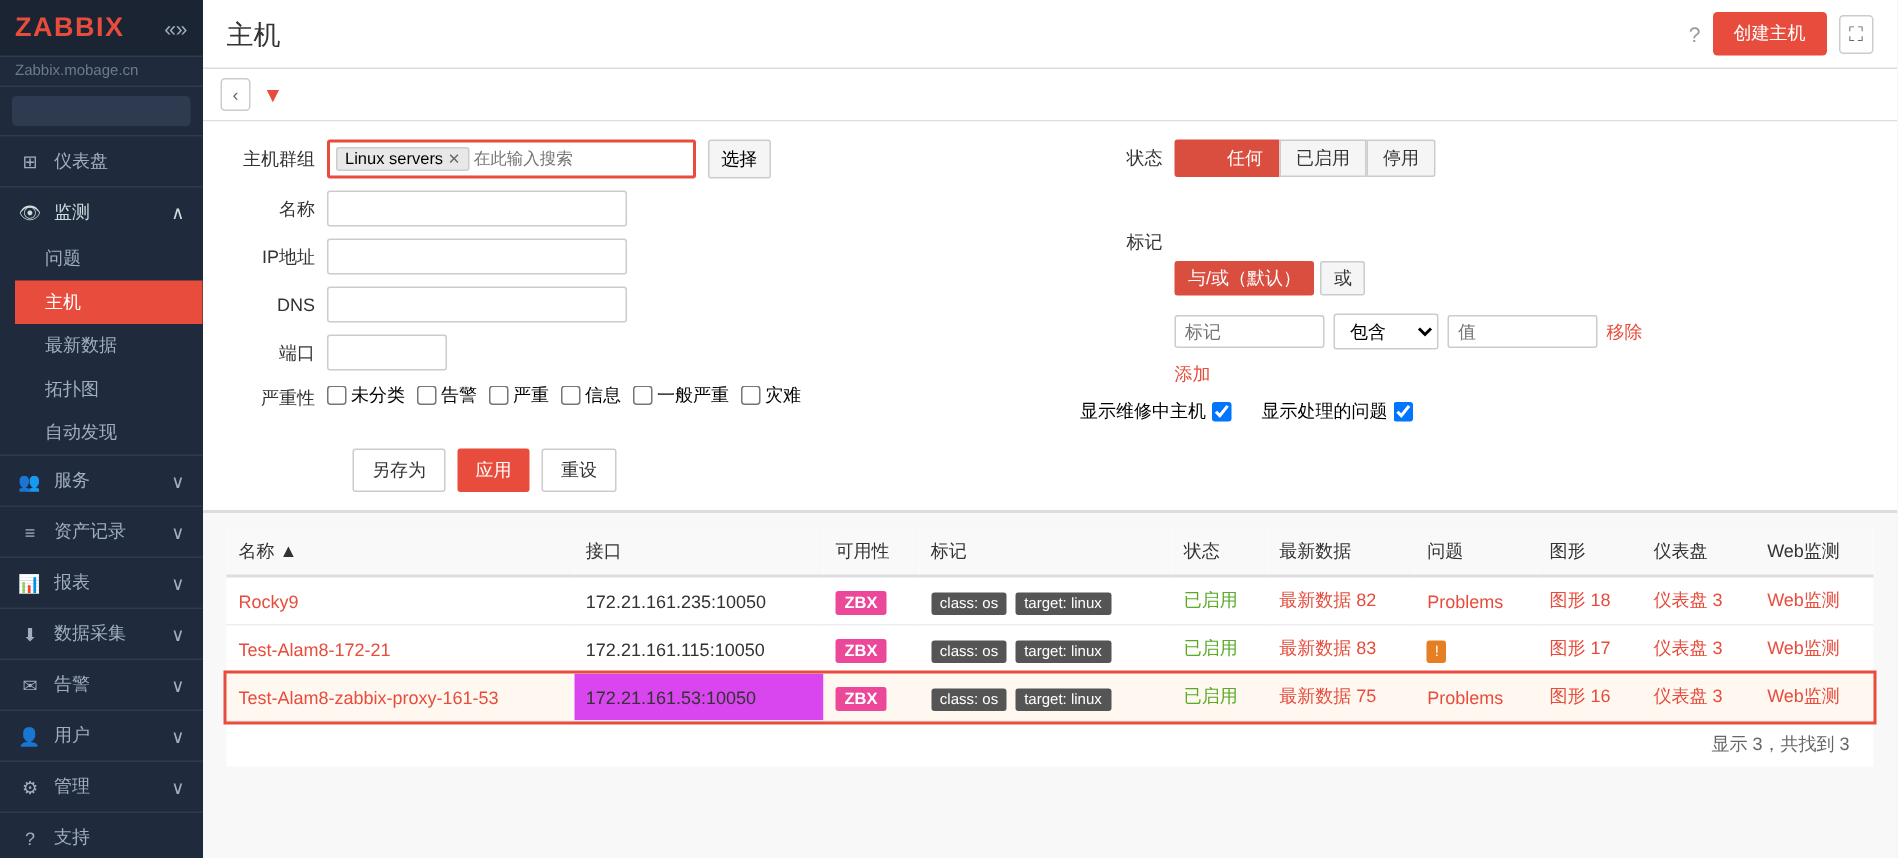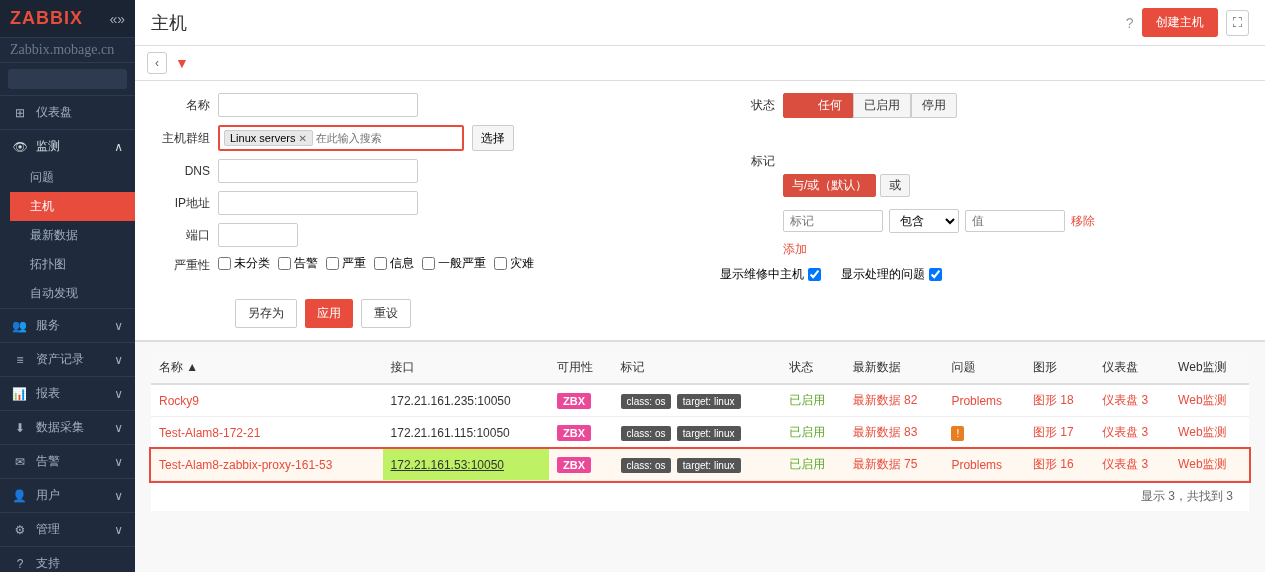--- a/index.html
+++ b/index.html
@@ -3,21 +3,21 @@
   <meta charset="utf-8">
   <style>
     * { box-sizing: border-box; margin: 0; padding: 0; }
     body { font-family: Arial, sans-serif; font-size: 12px; background: #f0f0f0; display: flex; height: 572px; overflow: hidden; }
 
     
     .sidebar { width: 135px; background: #1f2b3d; color: #a0aec0; display: flex; flex-direction: column; flex-shrink: 0; height: 572px; overflow-y: auto; }
     .sidebar-logo { display: flex; align-items: center; padding: 8px 10px; background: #1a2433; border-bottom: 1px solid #2d3a4f; }
     .sidebar-logo-text { color: #e74c3c; font-size: 18px; font-weight: bold; letter-spacing: 1px; }
     .sidebar-collapse-btn { margin-left: auto; color: #a0aec0; cursor: pointer; font-size: 14px; }
-    .sidebar-site { padding: 4px 10px; font-size: 14px; color: #6b7a8d; border-bottom: 1px solid #2d3a4f; font-family: Liberation Serif, serif; }
+    .sidebar-site { padding: 4px 10px; font-size: 10px; color: #6b7a8d; border-bottom: 1px solid #2d3a4f; }
     .sidebar-search { padding: 6px 8px; border-bottom: 1px solid #2d3a4f; }
     .sidebar-search input { width: 100%; background: #2d3a4f; border: none; color: #a0aec0; padding: 4px 8px; border-radius: 3px; font-size: 11px; outline: none; }
     .sidebar-section { border-bottom: 1px solid #2d3a4f; }
     .sidebar-item { display: flex; align-items: center; padding: 8px 12px; cursor: pointer; color: #a0aec0; gap: 8px; font-size: 12px; }
     .sidebar-item.active { background: #e74c3c; color: #fff; }
     .sidebar-item.section-header { display: flex; justify-content: space-between; color: #cdd; }
     .sidebar-item .icon { width: 16px; text-align: center; }
     .sidebar-sub { padding-left: 10px; }
     .sidebar-sub .sidebar-item { padding: 6px 12px 6px 20px; font-size: 12px; }
 
@@ -237,49 +237,49 @@
       <span class="filter-icon">▼</span>
     </div>
 
     <div class="filter-form">
       <div style="display:flex;gap:40px;">
 
         <div style="flex:1;">
 
           <div class="filter-row">
             <div class="filter-group">
-              <span class="filter-label">名称</span>
-              <input class="filter-input wide" type="text" value="" style="">
-            </div>
-          </div>
-
-          <div class="filter-row">
-            <div class="filter-group">
               <span class="filter-label">主机群组</span>
               <div class="tag-input-area" style="border:2px solid #e74c3c;">
                 <span class="tag-chip">
                   <span>Linux servers</span>
                   <span class="remove">✕</span>
                 </span>
                 <input class="tag-placeholder" type="text" placeholder="在此输入搜索" style="">
               </div>
               <button class="select-btn">选择</button>
             </div>
           </div>
 
           <div class="filter-row">
             <div class="filter-group">
+              <span class="filter-label">名称</span>
+              <input class="filter-input wide" type="text" value="" style="">
+            </div>
+          </div>
+
+          <div class="filter-row">
+            <div class="filter-group">
+              <span class="filter-label">IP地址</span>
+              <input class="filter-input wide" type="text" value="" style="">
+            </div>
+          </div>
+
+          <div class="filter-row">
+            <div class="filter-group">
               <span class="filter-label">DNS</span>
-              <input class="filter-input wide" type="text" value="" style="">
-            </div>
-          </div>
-
-          <div class="filter-row">
-            <div class="filter-group">
-              <span class="filter-label">IP地址</span>
               <input class="filter-input wide" type="text" value="" style="">
             </div>
           </div>
 
           <div class="filter-row">
             <div class="filter-group">
               <span class="filter-label">端口</span>
               <input class="filter-input small" type="text" value="" style="">
             </div>
           </div>
@@ -465,21 +465,21 @@
             </td>
             <td>
               <a class="web-link">Web监测</a>
             </td>
           </tr>
 
           <tr style="outline:2px solid #e74c3c;">
             <td style="background:#fff8f0;">
               <a class="name-link">Test-Alam8-zabbix-proxy-161-53</a>
             </td>
-            <td style="background:#bef264;text-decoration:underline;">
+            <td style="background:#d946ef;">
               <span>172.21.161.53:10050</span>
             </td>
             <td style="background:#fff8f0;">
               <span class="zbx-badge">ZBX</span>
             </td>
             <td style="background:#fff8f0;">
               <span class="tag-badge os">class: os</span>
               <span class="tag-badge linux">target: linux</span>
             </td>
             <td style="background:#fff8f0;">

